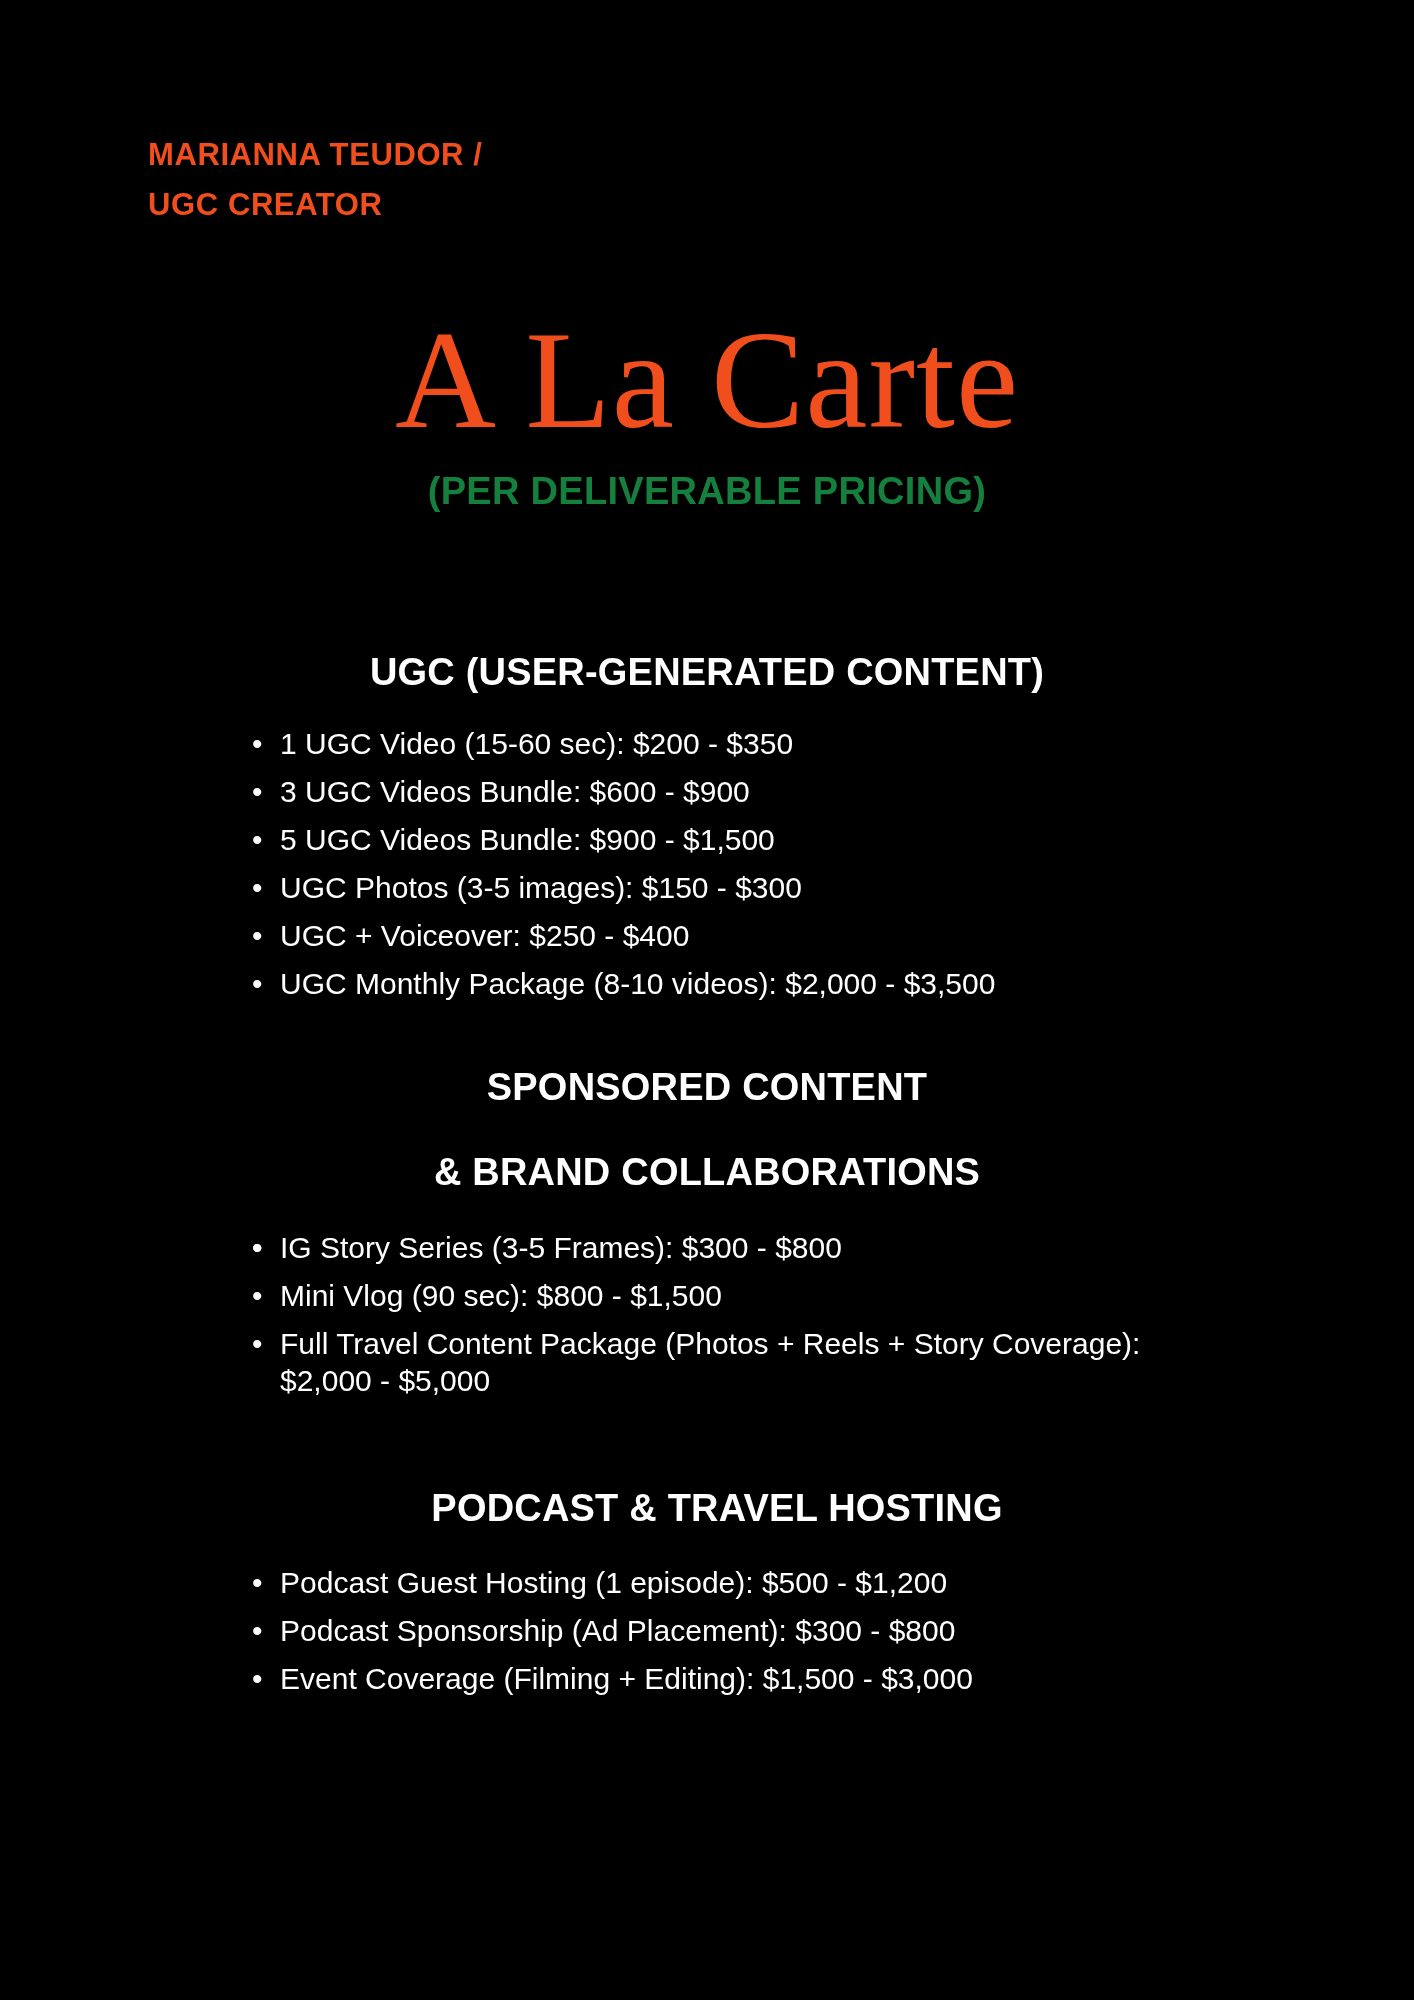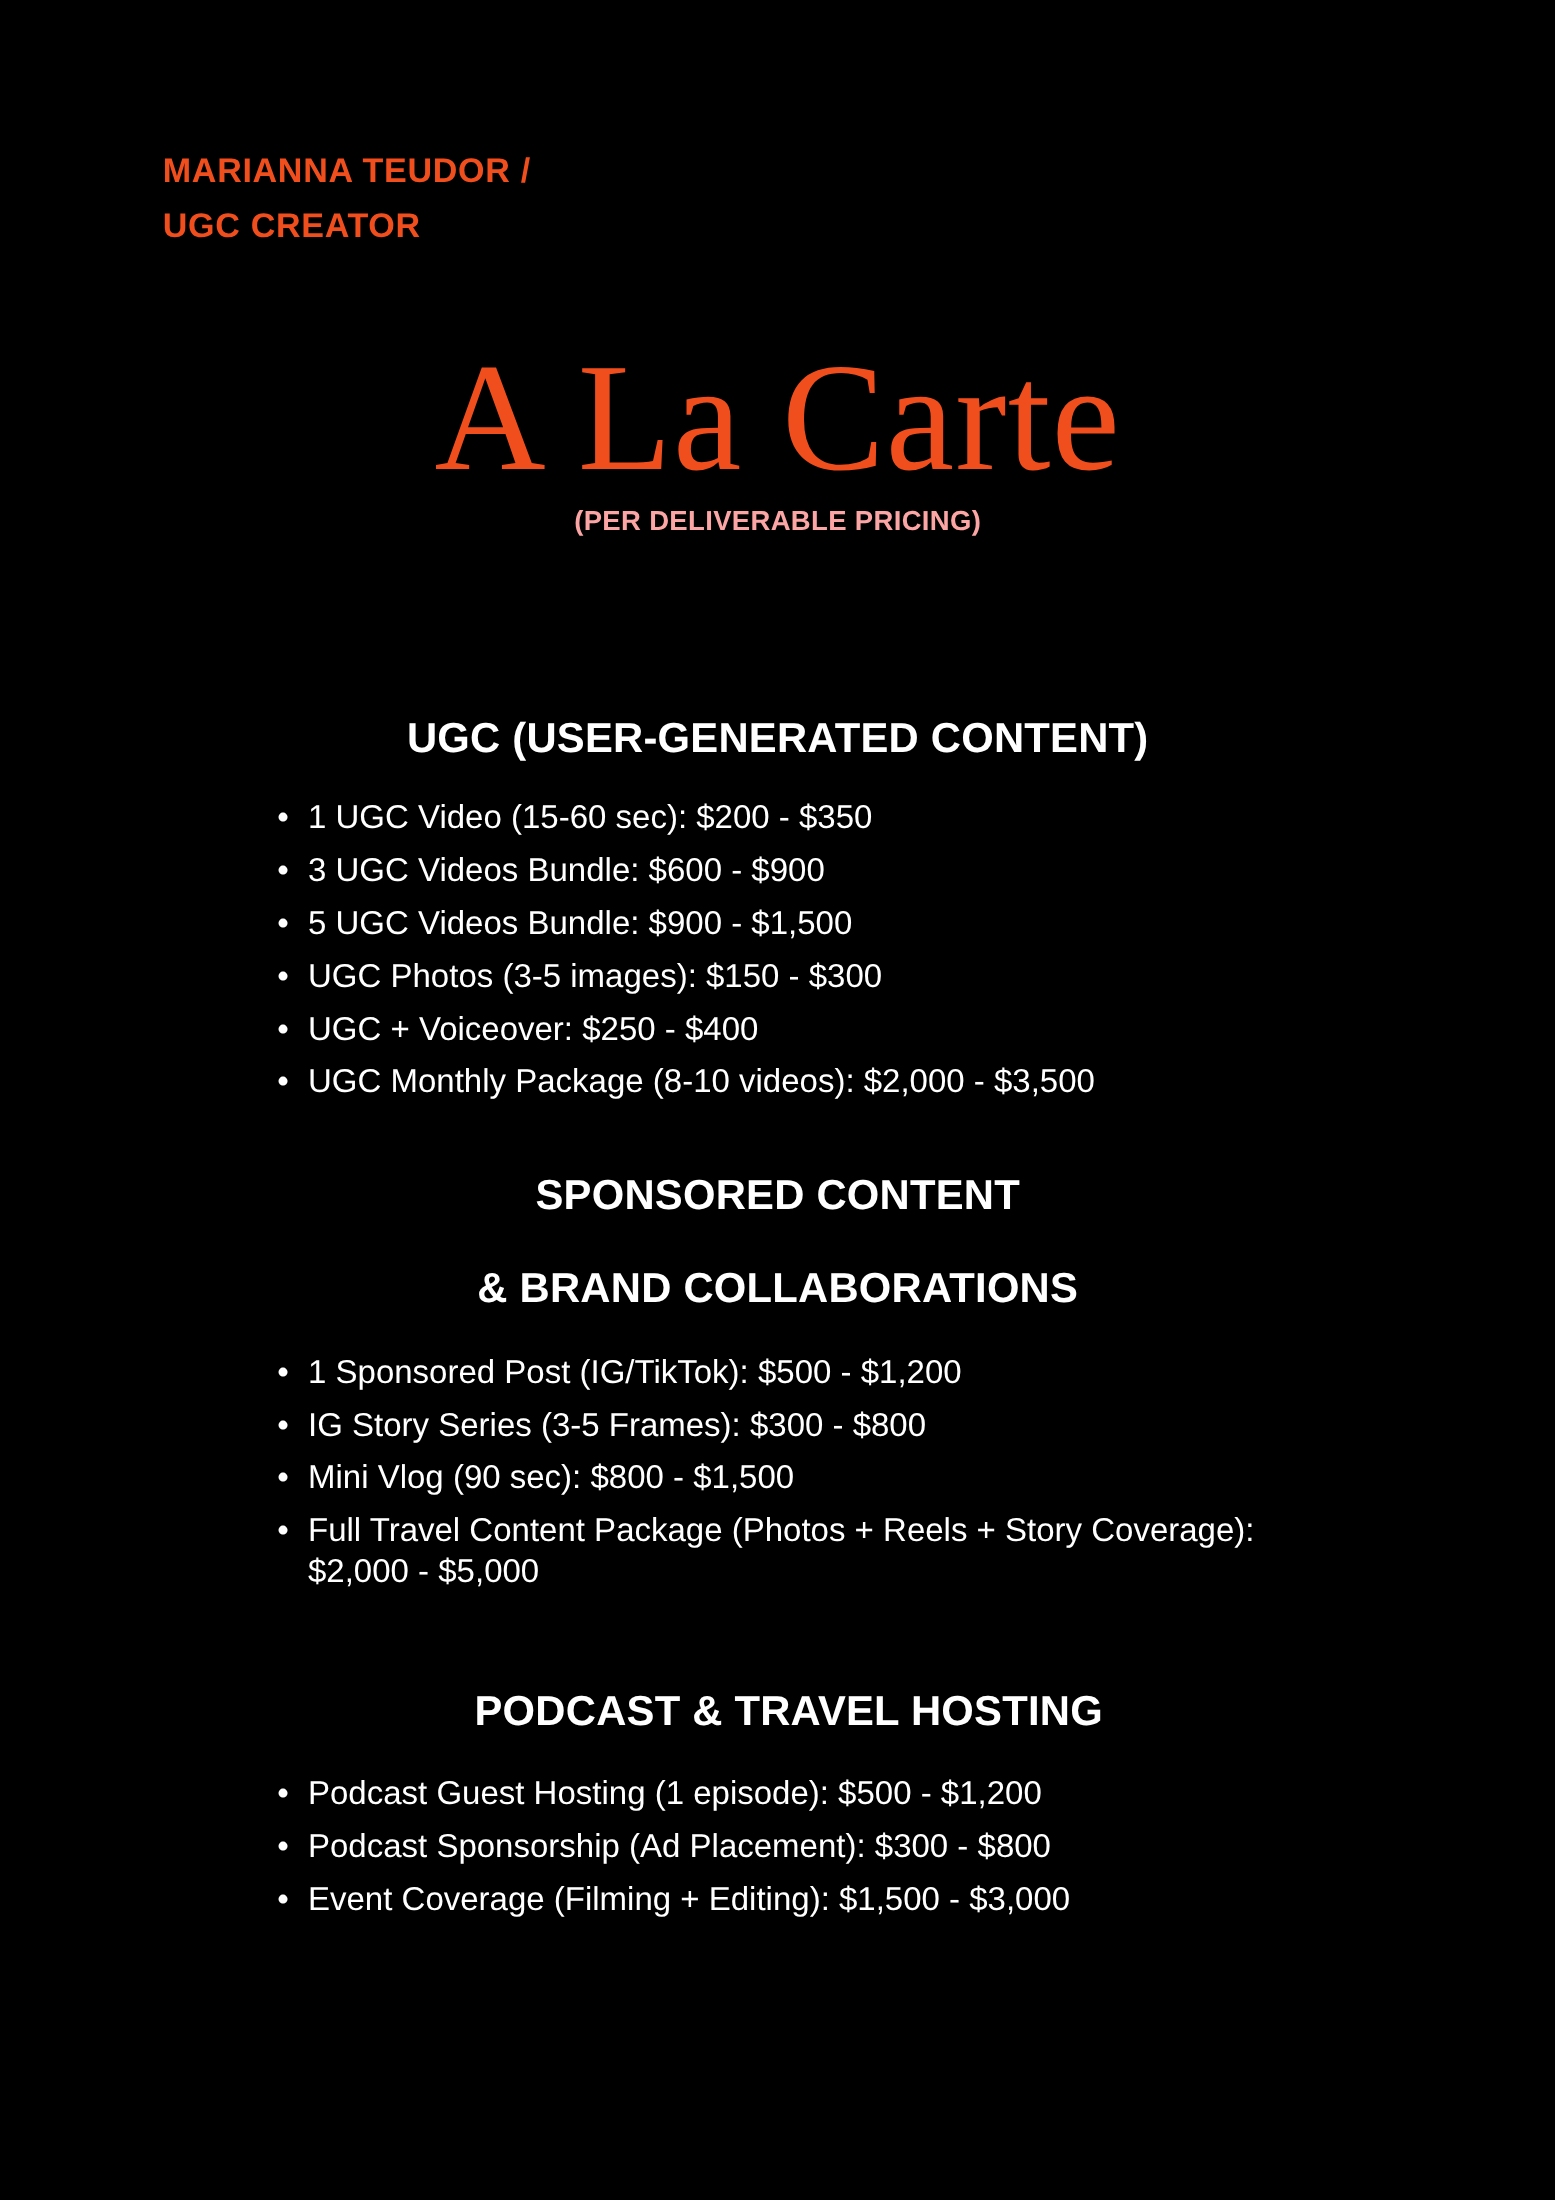--- a/index.html
+++ b/index.html
@@ -47,24 +47,24 @@
   }
   .title {
     font-family: "Liberation Serif", serif;
     color: #f04e1c;
     font-size: 140px;
     line-height: 1.0;
     letter-spacing: 1px;
     white-space: nowrap;
   }
   .subtitle {
-    margin-top: 10px;
-    font-size: 25px;
+    margin-top: 20px;
+    font-size: 38px;
     font-weight: bold;
-    color: #fca5a5;
+    color: #15803d;
     letter-spacing: 0.3px;
   }
 
   
   .content {
     position: absolute;
     left: 0;
     top: 645px;
     width: 1414px;
   }
@@ -134,21 +134,21 @@
         <li><span class="bullet">•</span><span>UGC Photos (3-5 images): $150 - $300</span></li>
         <li><span class="bullet">•</span><span>UGC + Voiceover: $250 - $400</span></li>
         <li><span class="bullet">•</span><span>UGC Monthly Package (8-10 videos): $2,000 - $3,500</span></li>
       </ul>
     </div>
 
     <div class="section s2">
       <div class="section-heading">SPONSORED CONTENT</div>
       <div class="section-heading">&amp; BRAND COLLABORATIONS</div>
       <ul class="items">
-        <li><span class="bullet">•</span><span>1 Sponsored Post (IG/TikTok): $500 - $1,200</span></li>
+        <li><span class="bullet">•</span></li>
         <li><span class="bullet">•</span><span>IG Story Series (3-5 Frames): $300 - $800</span></li>
         <li><span class="bullet">•</span><span>Mini Vlog (90 sec): $800 - $1,500</span></li>
         <li class="wrap"><span class="bullet">•</span><span>Full Travel Content Package (Photos + Reels + Story Coverage): $2,000 - $5,000</span></li>
       </ul>
     </div>
 
     <div class="section s3">
       <div class="section-heading">PODCAST &amp; TRAVEL HOSTING</div>
       <ul class="items">
         <li><span class="bullet">•</span><span>Podcast Guest Hosting (1 episode): $500 - $1,200</span></li>

